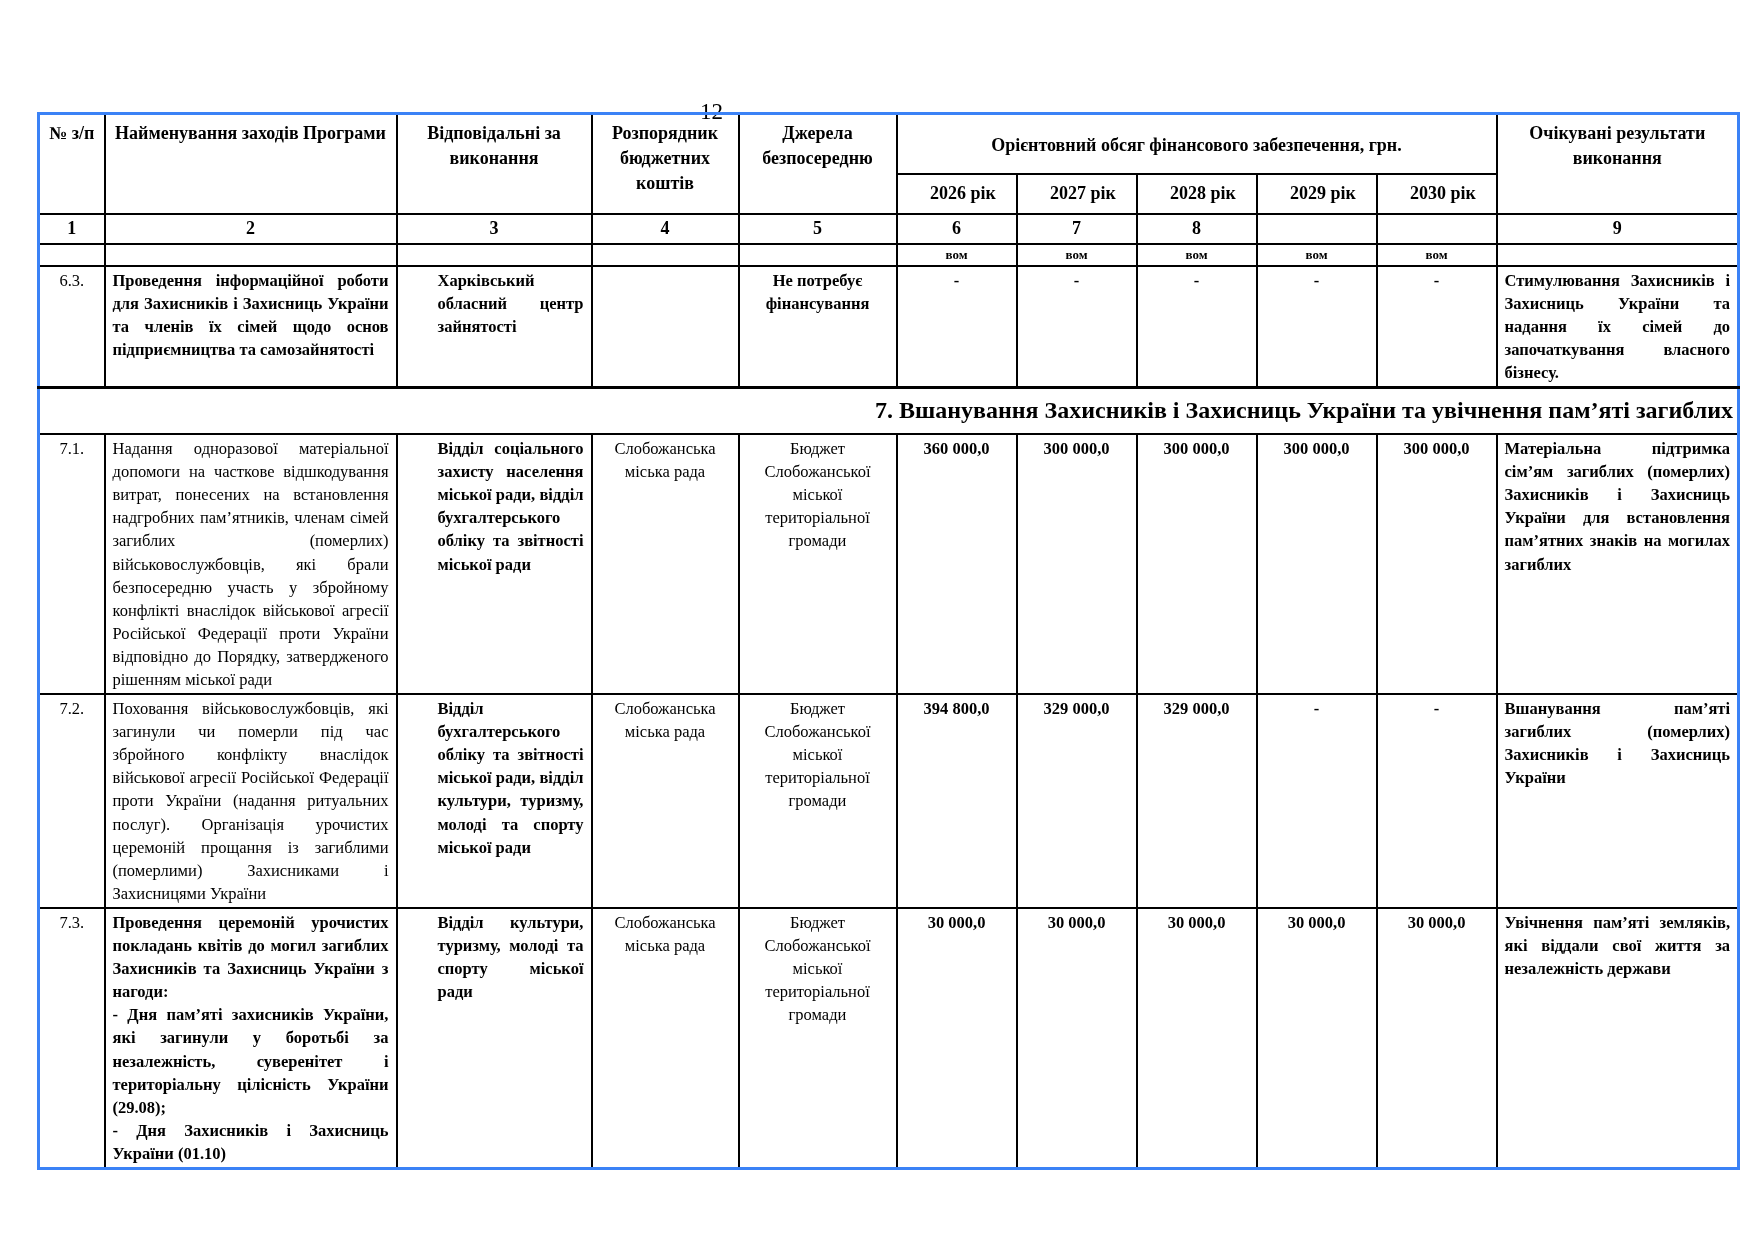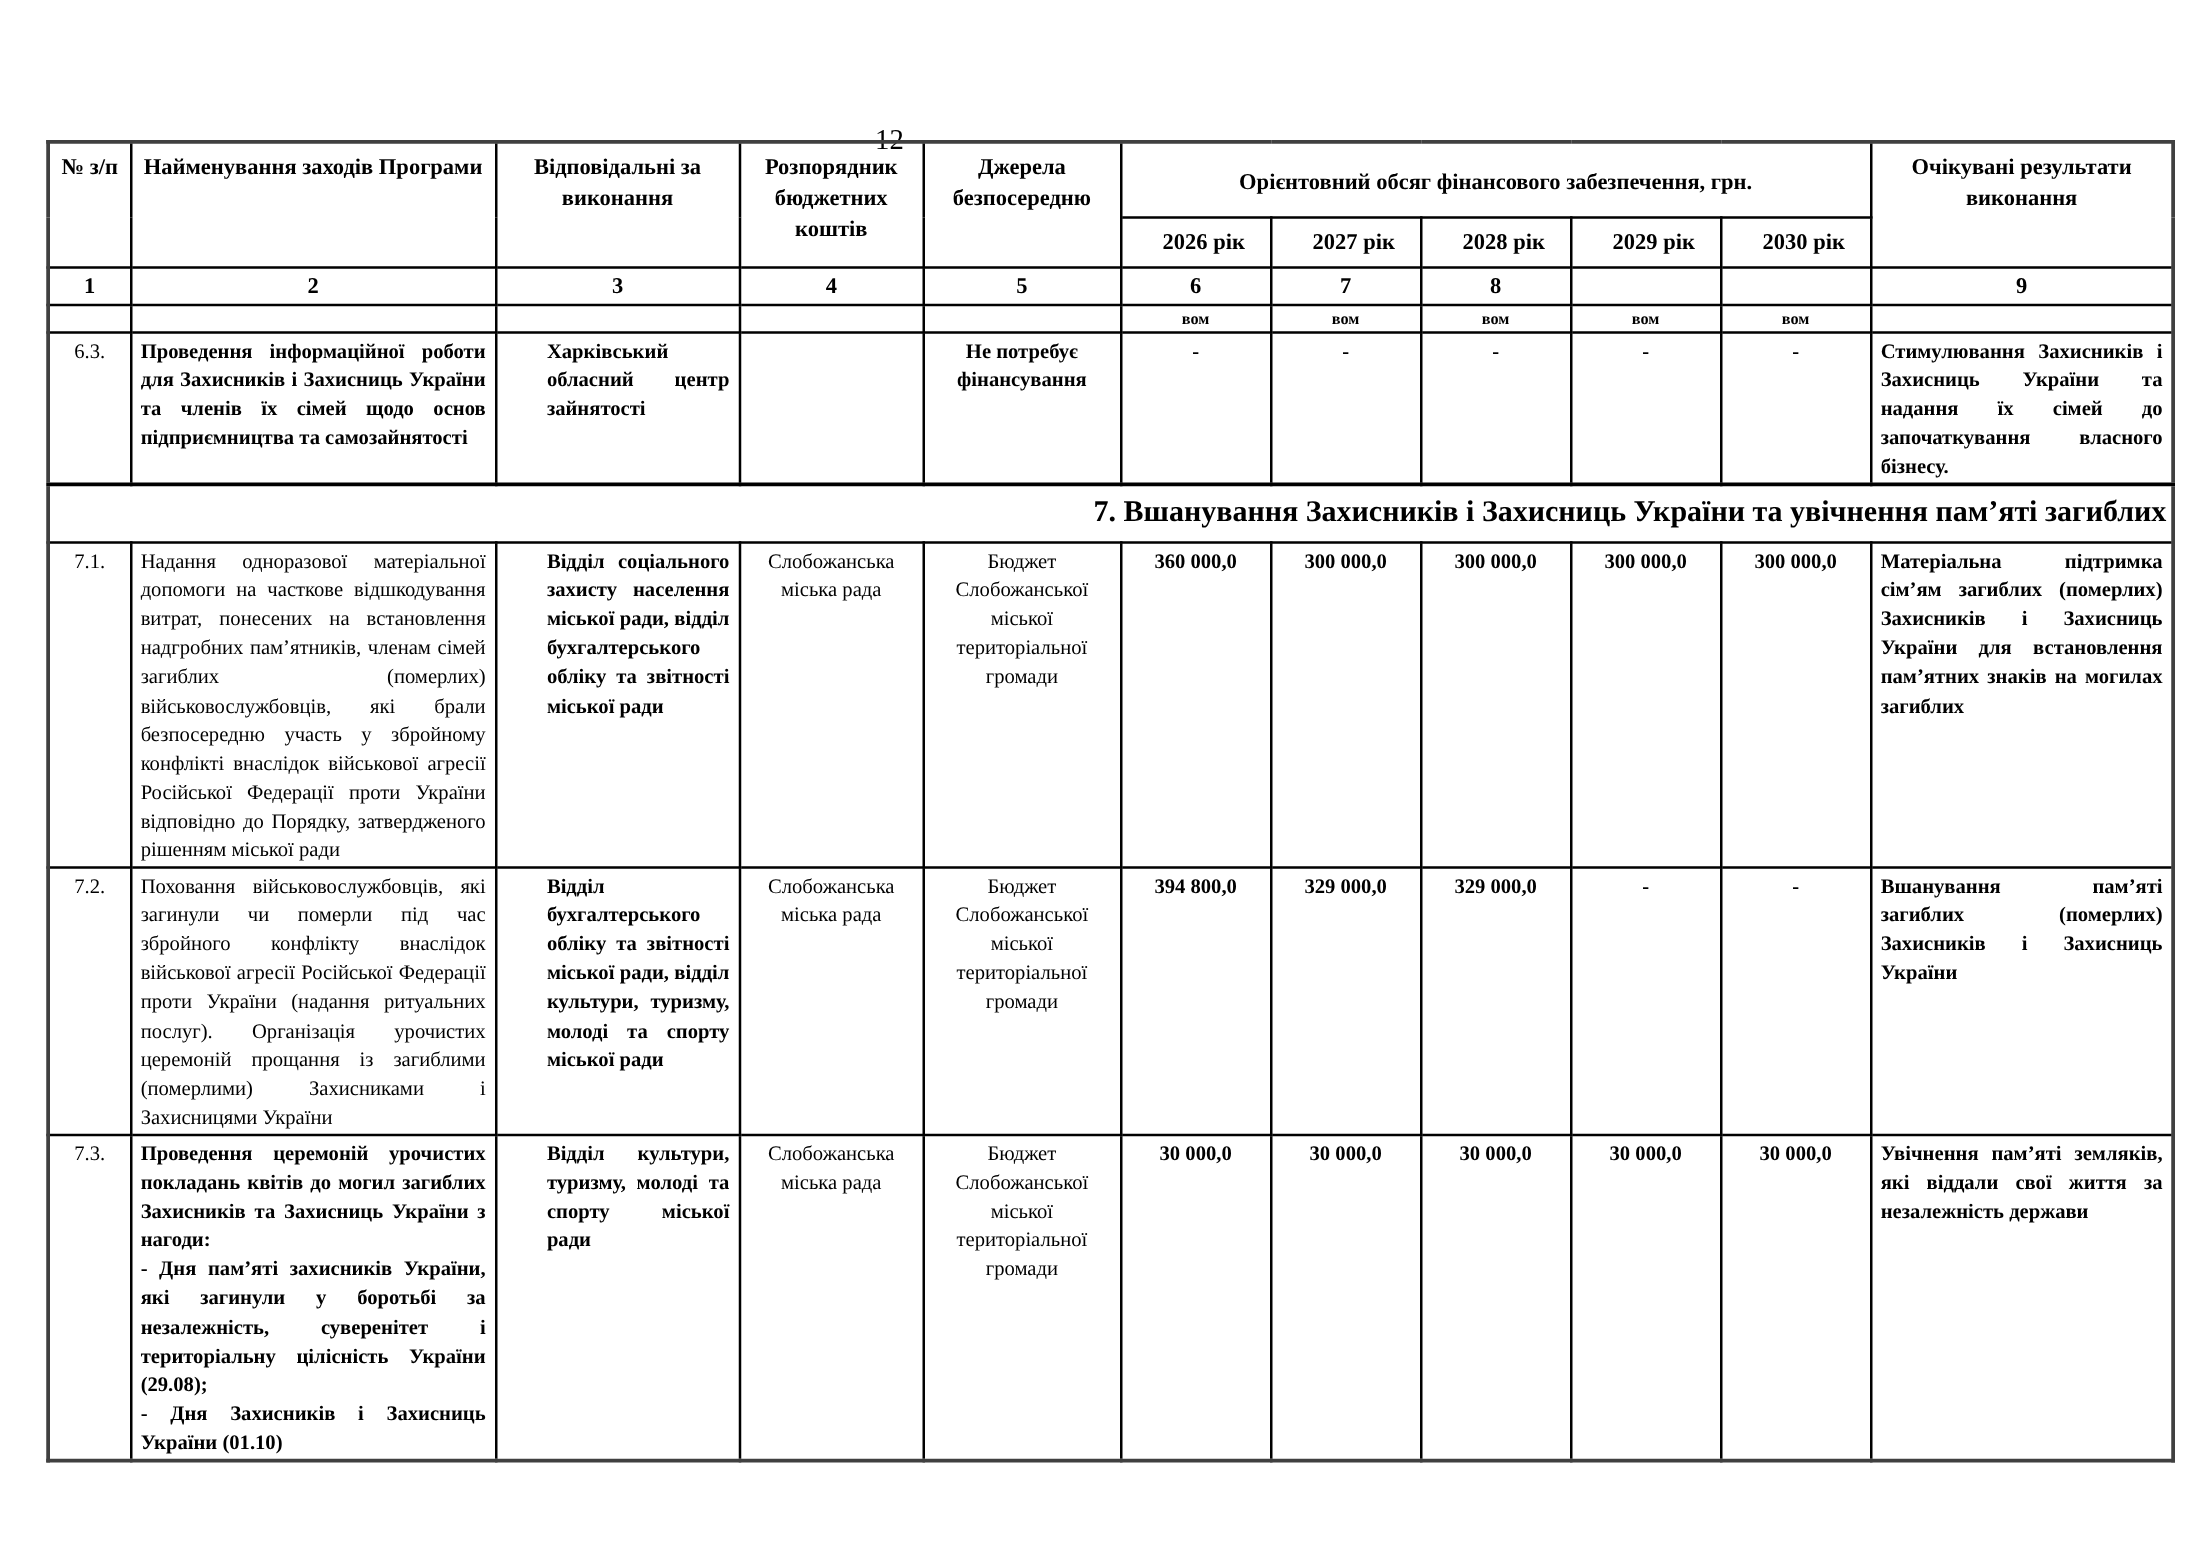--- a/index.html
+++ b/index.html
@@ -44,21 +44,21 @@
   td.cell-resp  { text-align:justify;padding-left:40px; }
   td.cell-mgr   { text-align:center; }
   td.cell-src   { text-align:center; font-weight:bold; }
   td.cell-amt   { text-align:center; font-weight:bold; }
   td.cell-res   { text-align:justify; font-weight:bold; }
   tr.section-row td {
     text-align:right; font-weight:bold; font-size:24px;
     padding:5px 4px; border-top:3px solid #000;
   }
   .bold { font-weight:bold; }
-  .program { border:3px solid #404040; }
+  .program { border:3px solid #3b82f6; }
 </style>
 </head>
 <body>
 
 <div class="page-number">12</div>
 
 <table class="program">
   <colgroup>
     <col style="width:66px">
       <col style="width:292px">

